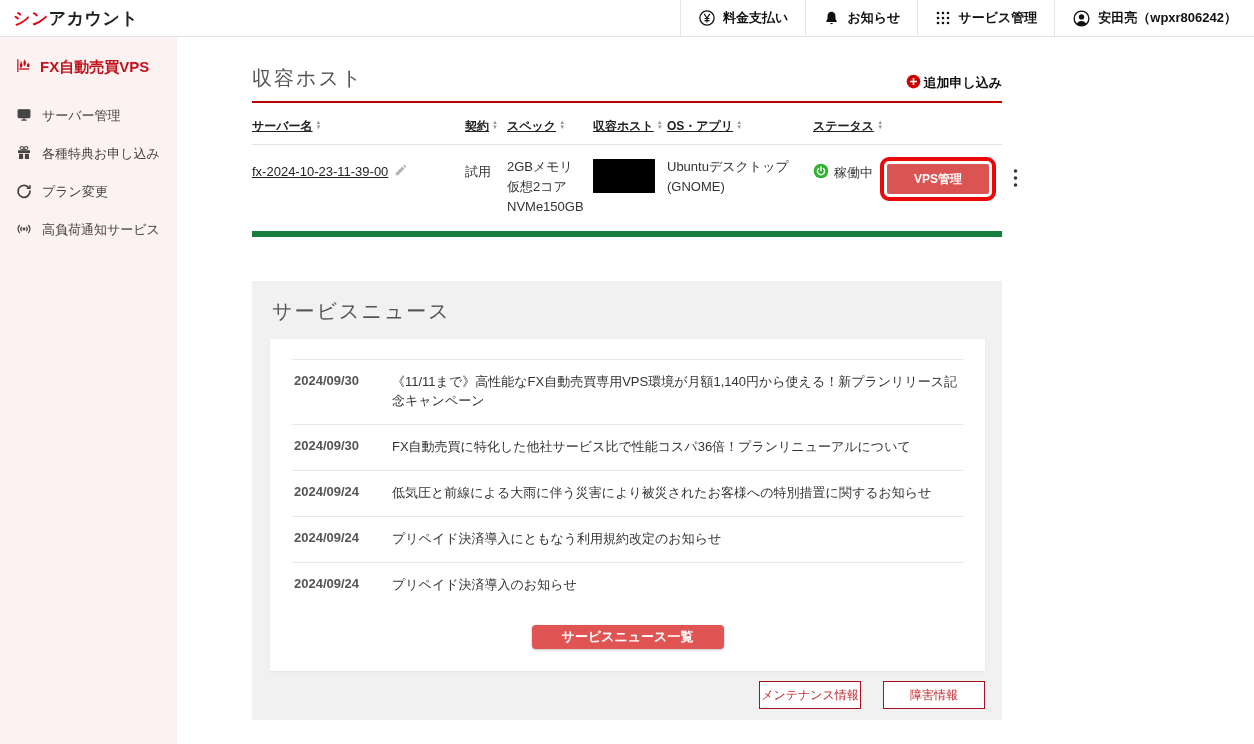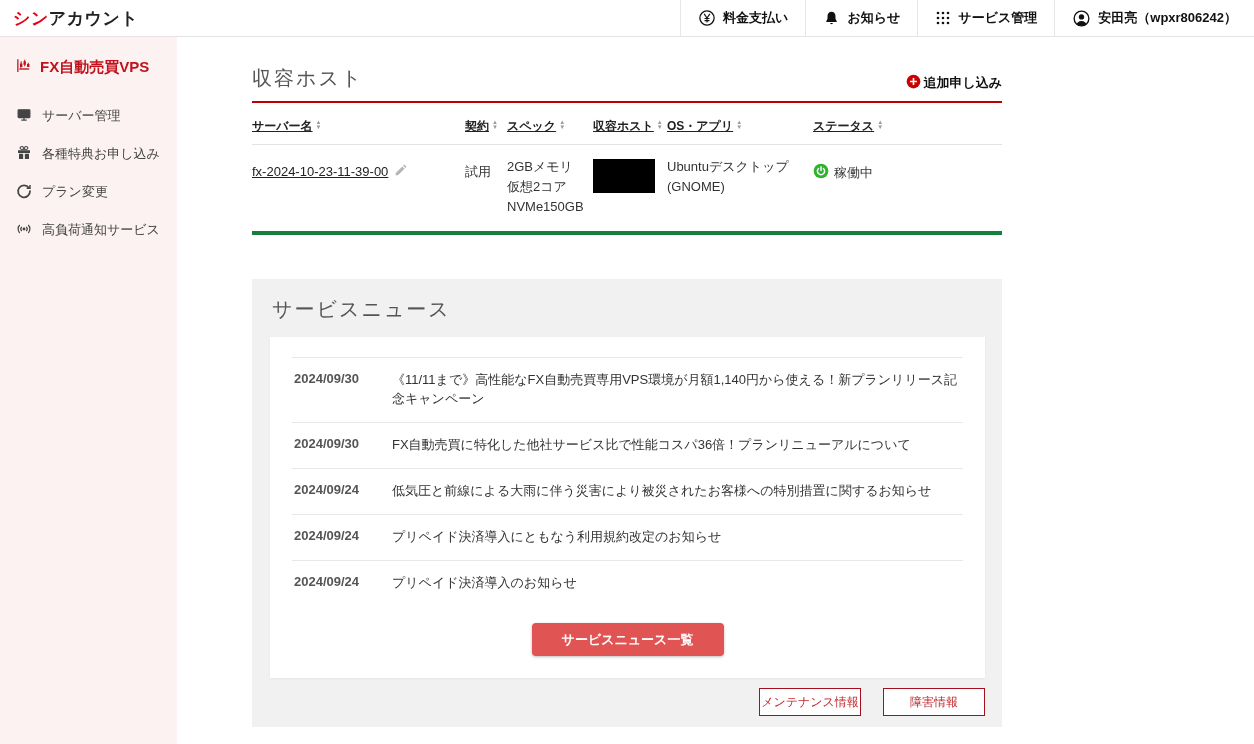--- a/index.html
+++ b/index.html
@@ -39,21 +39,21 @@
   .red-rule { border-bottom:2px solid #c00000; margin-top:9px; }
 
   .tbl-head, .tbl-row { display:grid;
     grid-template-columns:213px 42px 86px 74px 146px 74px 1fr; }
   .tbl-head { padding:15px 0 9px; border-bottom:1px solid #e2e2e2;
     font-size:12px; font-weight:bold; color:#222;text-align:right; }
   .th { display:flex; align-items:flex-start; gap:3px; cursor:pointer; }
   .th .lbl { text-decoration:underline; }
   .sort { display:inline-flex; flex-direction:column; line-height:5px;
     font-size:6px; color:#9a9a9a; padding-top:2px; }
-  .tbl-row { padding:12px 0 14px; border-bottom:4px solid #15803d;
+  .tbl-row { padding:12px 0 14px; border-bottom:6px solid #15803d;
     font-size:13px; color:#333; align-items:flex-start; }
   .cell { padding-right:8px; }
   .name-cell { display:flex; align-items:center; gap:6px; padding-top:6px; }
   .server-link { color:#222; text-decoration:underline; cursor:pointer; }
   .contract-cell { padding-top:6px; }
   .spec-cell div { line-height:1.55; }
   .host-box { width:62px; height:34px; background:#000; margin-top:2px; }
   .os-cell { line-height:1.5; }
   .status-cell { display:flex; align-items:center; gap:5px; padding-top:6px; }
   .action-cell { display:flex; align-items:center; gap:16px; justify-content:flex-end; }
@@ -68,21 +68,21 @@
     padding-left:2px; }
   .news-card { background:#fff; margin-top:14px; padding:20px 22px 16px;
     box-shadow:0 1px 2px rgba(0,0,0,.05); }
   .news-row { display:flex; gap:22px; padding:13px 2px; border-top:1px solid #e8e8e8;
     font-size:13px; cursor:pointer; }
   .news-row:last-of-type { border-bottom:1px solid #e8e8e8; }
   .news-date { flex:none; width:76px; font-weight:bold; color:#555; }
   .news-text { color:#333; line-height:1.45; }
   .news-btn-wrap { text-align:center; padding:18px 0 6px; }
   .news-list-btn { background:#e05454; color:#fff; font-weight:bold; font-size:13px;
-    border:none; border-radius:4px; width:192px; height:33px; cursor:pointer;
+    border:none; border-radius:4px; width:192px; height:24px; cursor:pointer;
     box-shadow:0 1px 3px rgba(0,0,0,.25); }
   .panel-foot { display:flex; justify-content:flex-end; gap:22px; margin-top:10px; }
   .outline-btn { background:#fff; border:1px solid #a50f1e; color:#c1272d;
     font-size:12px; width:102px; height:28px; cursor:pointer; }
 </style>
 </head>
 <body>
 
 <header class="topbar">
   <div class="logo">
@@ -263,20 +263,30 @@
         <div class="cell status-cell">
           <span>
             <svg width="16" height="16" viewBox="0 0 24 24">
               <circle cx="12" cy="12" r="11" fill="#2fb32f"></circle>
               <path d="M12 5.8v5.4" stroke="#fff" stroke-width="2.2" stroke-linecap="round"></path>
               <path d="M8.3 8.2a5.4 5.4 0 1 0 7.4 0" fill="none" stroke="#fff" stroke-width="2.2" stroke-linecap="round"></path>
             </svg>
           </span>
           <span>稼働中</span>
         </div>
+        <div class="action-cell">
+          <button class="vps-btn">VPS管理</button>
+          <span class="kebab">
+            <svg width="5" height="20" viewBox="0 0 6 24" fill="#333">
+              <circle cx="3" cy="3.5" r="2.1"></circle>
+                <circle cx="3" cy="12" r="2.1"></circle>
+                <circle cx="3" cy="20.5" r="2.1"></circle>
+            </svg>
+          </span>
+        </div>
       </div>
 
       <section class="news-panel">
         <h2 class="news-title">サービスニュース</h2>
         <div class="news-card">
           <div class="news-row">
             <span class="news-date">2024/09/30</span>
             <span class="news-text">《11/11まで》高性能なFX自動売買専用VPS環境が月額1,140円から使える！新プランリリース記念キャンペーン</span>
           </div>
           <div class="news-row">

